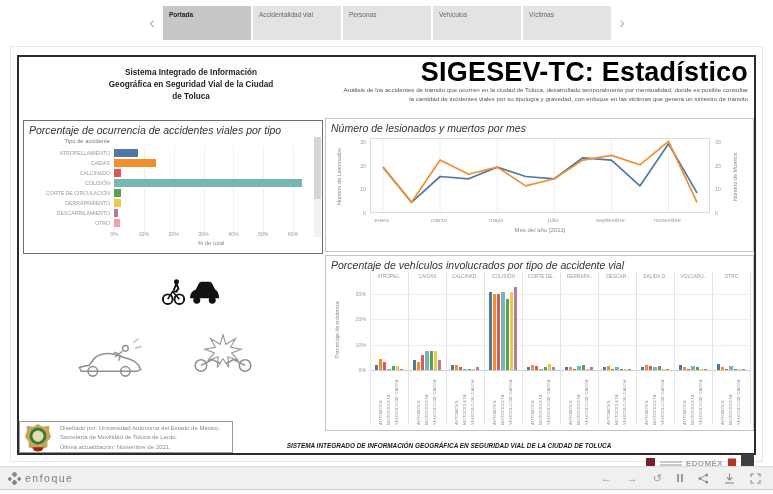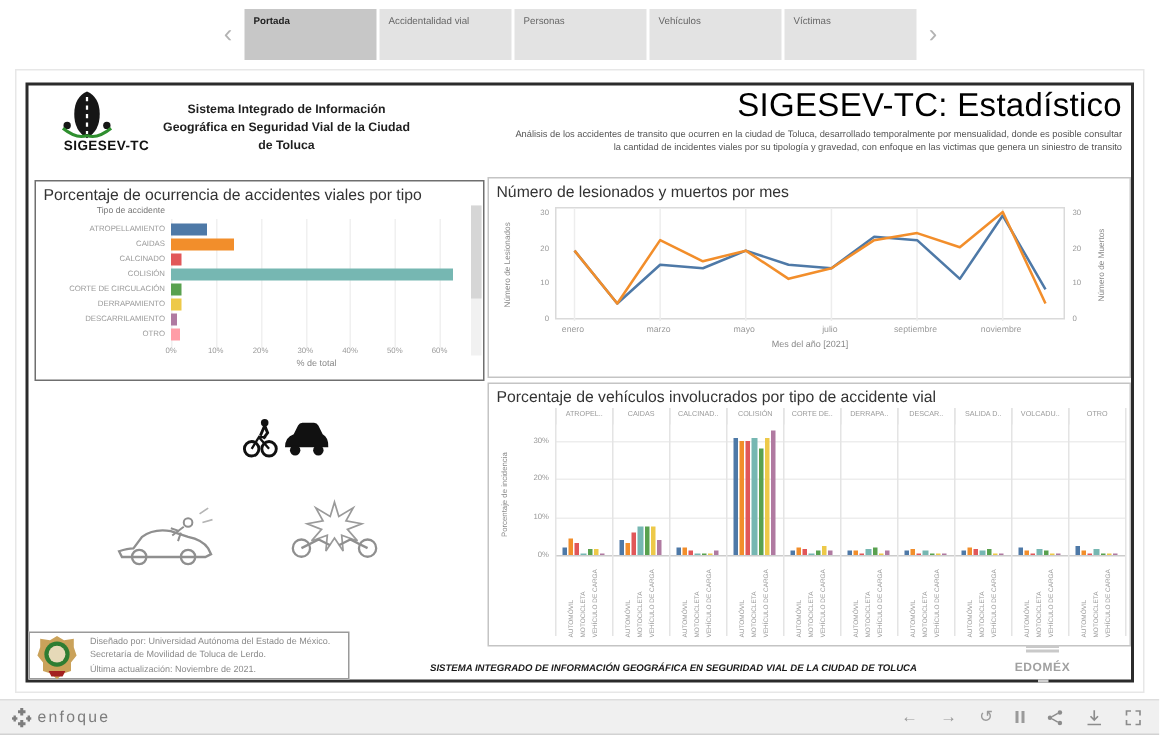--- a/index.html
+++ b/index.html
@@ -12,29 +12,29 @@
   .tab { width:88px; background:#e3e3e3; font-size:6.5px; color:#666; padding:5px 6px; cursor:pointer; }
   .tab.active { background:#c7c7c7; color:#222; font-weight:bold; }
 
   
   .dash-card { position:absolute; left:10px; top:46px; width:753px; height:416px; background:#fff; border:1px solid #e7e7e7; }
   .dash { position:absolute; left:6px; top:8px; width:739px; height:400px; border:2px solid #2b2b2b; background:#fff; }
 
   .hdr-logo { position:absolute; left:16px; top:3px; width:72px; text-align:center; }
   .logo-caption { font-size:9px; font-weight:bold; color:#111; letter-spacing:.3px; margin-top:-2px; }
   .org-title { position:absolute; left:88px; top:10px; width:168px; font-size:8.2px; font-weight:bold; color:#1f1f1f; text-align:center; line-height:1.45; }
-  .main-title { position:absolute; right:6px; top:0px; font-size:22px; font-weight:normal; color:#000; letter-spacing:.2px; }
+  .main-title { position:absolute; right:6px; top:0px; font-size:27px; font-weight:bold; color:#000; letter-spacing:.2px; }
   .subline { position:absolute; right:6px; width:480px; font-size:6.2px; color:#555; text-align:right; }
   .sub1 { top:29px; } .sub2 { top:38px; }
 
   .panel { position:absolute; background:#fff; }
   #c1 { left:4px; top:63px; width:300px; height:134px; border:1px solid #6f6f6f; }
   #c2 { left:306px; top:61px; width:429px; height:134px; border:1px solid #c4c4c4; }
   #c3 { left:306px; top:198px; width:429px; height:176px; border:1px solid #c4c4c4; }
-  .ptitle { font-size:10.5px; color:#333; padding:3px 5px 2px; white-space:nowrap; }
+  .ptitle { font-size:10.5px; color:#333; padding:3px 5px 2px; white-space:nowrap;font-style:italic; }
 
   .tk { position:absolute; font-size:5.2px; color:#9a9a9a; }
   .grid { position:absolute; background:#f0f0f0; }
   .axis-label { position:absolute; font-size:6px; color:#8a8a8a; text-align:center; }
   .vtext { position:absolute; writing-mode:vertical-rl; transform:rotate(180deg); font-size:5.5px; color:#8a8a8a; text-align:center; }
   .vlab { position:absolute; writing-mode:vertical-rl; transform:rotate(180deg); font-size:4.3px; color:#9a9a9a; height:52px; width:6px; overflow:hidden; white-space:nowrap; }
 
   .c1-label { position:absolute; width:86px; text-align:right; font-size:5.2px; color:#9a9a9a; }
   .c1-bar { position:absolute; height:8px; }
   .legend-title { position:absolute; left:0; top:17px; width:86px; text-align:right; font-size:5.8px; color:#777; }
@@ -44,21 +44,21 @@
   .plotbox { position:absolute; border:1px solid #dadada; }
   .hdr-cell { position:absolute; font-size:4.8px; color:#9a9a9a; text-align:center; overflow:hidden; white-space:nowrap; border-left:1px solid #e0e0e0; padding-top:2px; }
   .gsep { position:absolute; width:1px; background:#e4e4e4; }
   .bars-box { position:absolute; display:flex; align-items:flex-end; justify-content:center; gap:1px; }
   .gbar { width:3.2px; }
 
   .picto { position:absolute; }
   #footer-left { position:absolute; left:0; top:364px; width:214px; height:32px; border:1px solid #9a9a9a; background:#fff; }
   .fl-lines { position:absolute; left:40px; top:2px; font-size:6px; color:#8a8a8a; line-height:1.55; }
   #footer-center { position:absolute; left:214px; top:385px; width:432px; font-size:6.4px; font-weight:bold; font-style:italic; color:#1a1a1a; text-align:center; }
-  #footer-logos { position:absolute; right:0px; top:376px; width:118px; height:24px; display:flex; align-items:center; justify-content:flex-end; gap:4px;flex-direction:column; }
+  #footer-logos { position:absolute; right:0px; top:394px; width:118px; height:24px; display:flex; align-items:center; justify-content:flex-end; gap:4px; }
   .txtlines span { display:block; width:22px; height:2px; background:#c9c9c9; margin:1px 0; }
   .edomex { font-size:8px; font-weight:bold; color:#a0a0a0; letter-spacing:.4px; }
   .toluca-box { width:13px; height:18px; background:#3f3f3f; position:relative; }
   .toluca-box i { position:absolute; left:3px; bottom:2px; width:7px; height:2px; background:#cfcfcf; }
 
   
   .toolbar { position:absolute; left:0; top:466px; width:773px; height:24px; background:#f0f0f0; border-top:1px solid #dddddd; border-bottom:1px solid #d2d2d2; display:flex; align-items:center; }
   .brand { display:flex; align-items:center; gap:4px; margin-left:8px; }
   .brand-text { font-size:10.5px; color:#7d7d7d; letter-spacing:1.5px; }
   .tb-icons { margin-left:auto; margin-right:12px; display:flex; align-items:center; gap:15px; }
@@ -80,31 +80,20 @@
         <div class="tab">Personas</div>
         <div class="tab">Vehículos</div>
         <div class="tab">Víctimas</div>
       </div>
     <div class="chev">›</div>
   </div>
 
   <div class="dash-card">
   <div class="dash">
 
-    <div class="hdr-logo">
-      <svg width="46" height="34" viewBox="0 0 46 36">
-        <path d="M23 1 q9 4 9 16 q0 12 -9 17 q-9 -5 -9 -17 q0 -12 9 -16z" fill="#161616"></path>
-        <path d="M23 5 v26" stroke="#ffffff" stroke-width="1.6" stroke-dasharray="3 3" fill="none"></path>
-        <circle cx="9" cy="25" r="2.6" fill="#161616"></circle>
-        <circle cx="37" cy="25" r="2.6" fill="#161616"></circle>
-        <path d="M6 27 q10 8 17 5" stroke="#2f8f2f" stroke-width="2.2" fill="none"></path>
-        <path d="M40 27 q-10 8 -17 5" stroke="#2f8f2f" stroke-width="2.2" fill="none"></path>
-      </svg>
-      <div class="logo-caption">SIGESEV-TC</div>
-    </div>
     <div class="org-title">Sistema Integrado de Información Geográfica en Seguridad Vial de la Ciudad de Toluca</div>
     <div class="main-title">SIGESEV-TC: Estadístico</div>
     <div class="subline sub1">Análisis de los accidentes de transito que ocurren en la ciudad de Toluca, desarrollado temporalmente por mensualidad, donde es posible consultar</div>
     <div class="subline sub2">la cantidad de incidentes viales por su tipología y gravedad, con enfoque en las victimas que genera un siniestro de transito</div>
 
     <div id="c1" class="panel">
       <div class="ptitle">Porcentaje de ocurrencia de accidentes viales por tipo</div>
       <div class="legend-title">Tipo de accidente</div>
       <div class="scrollbar">
             <div class="scroll-thumb"></div>

